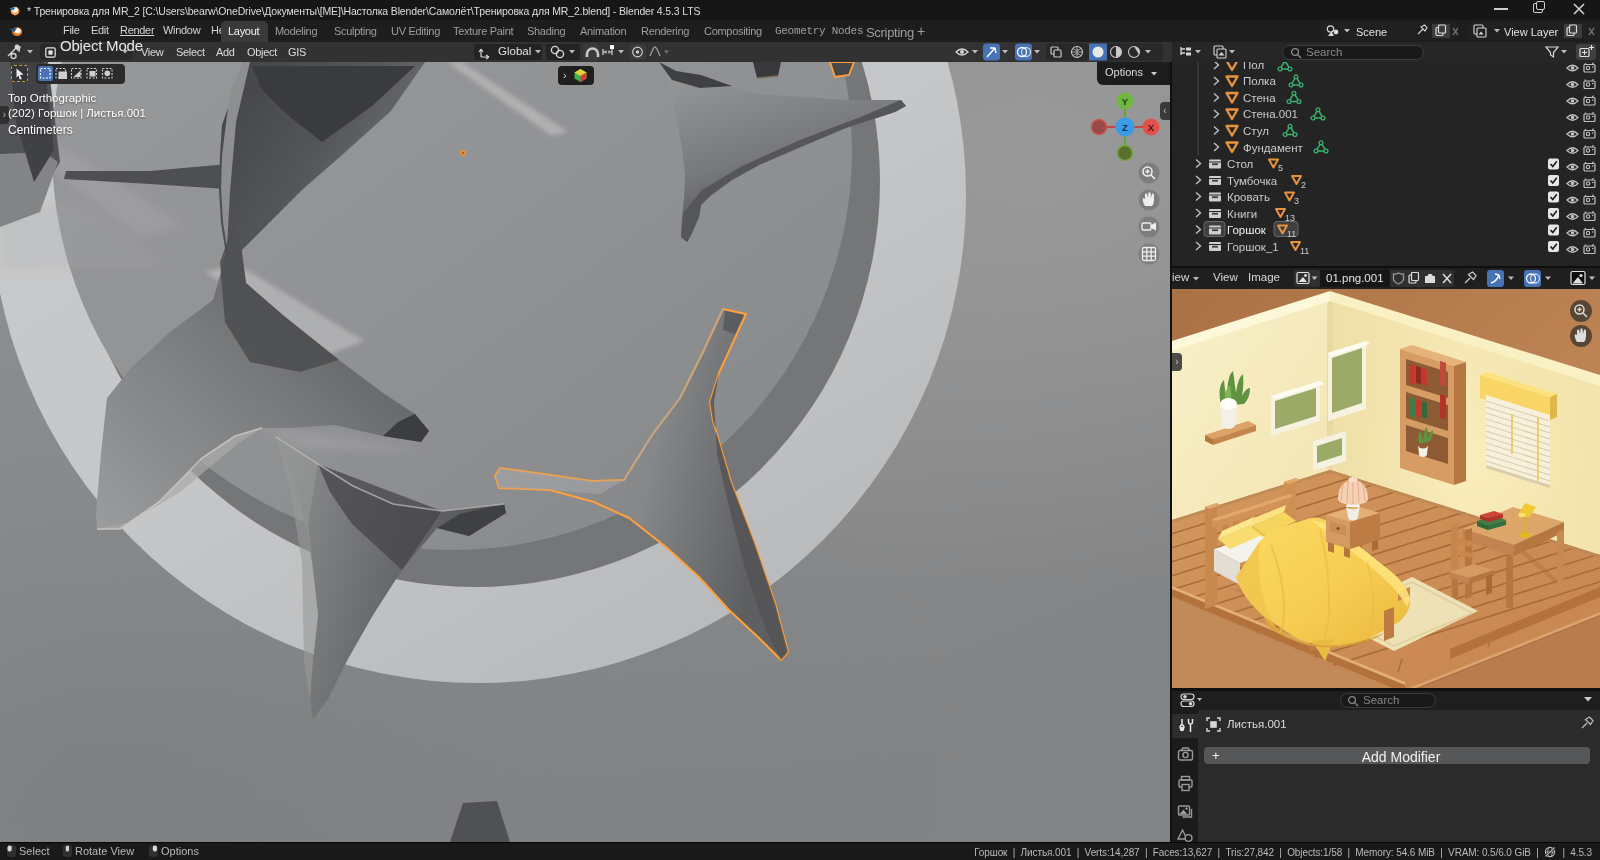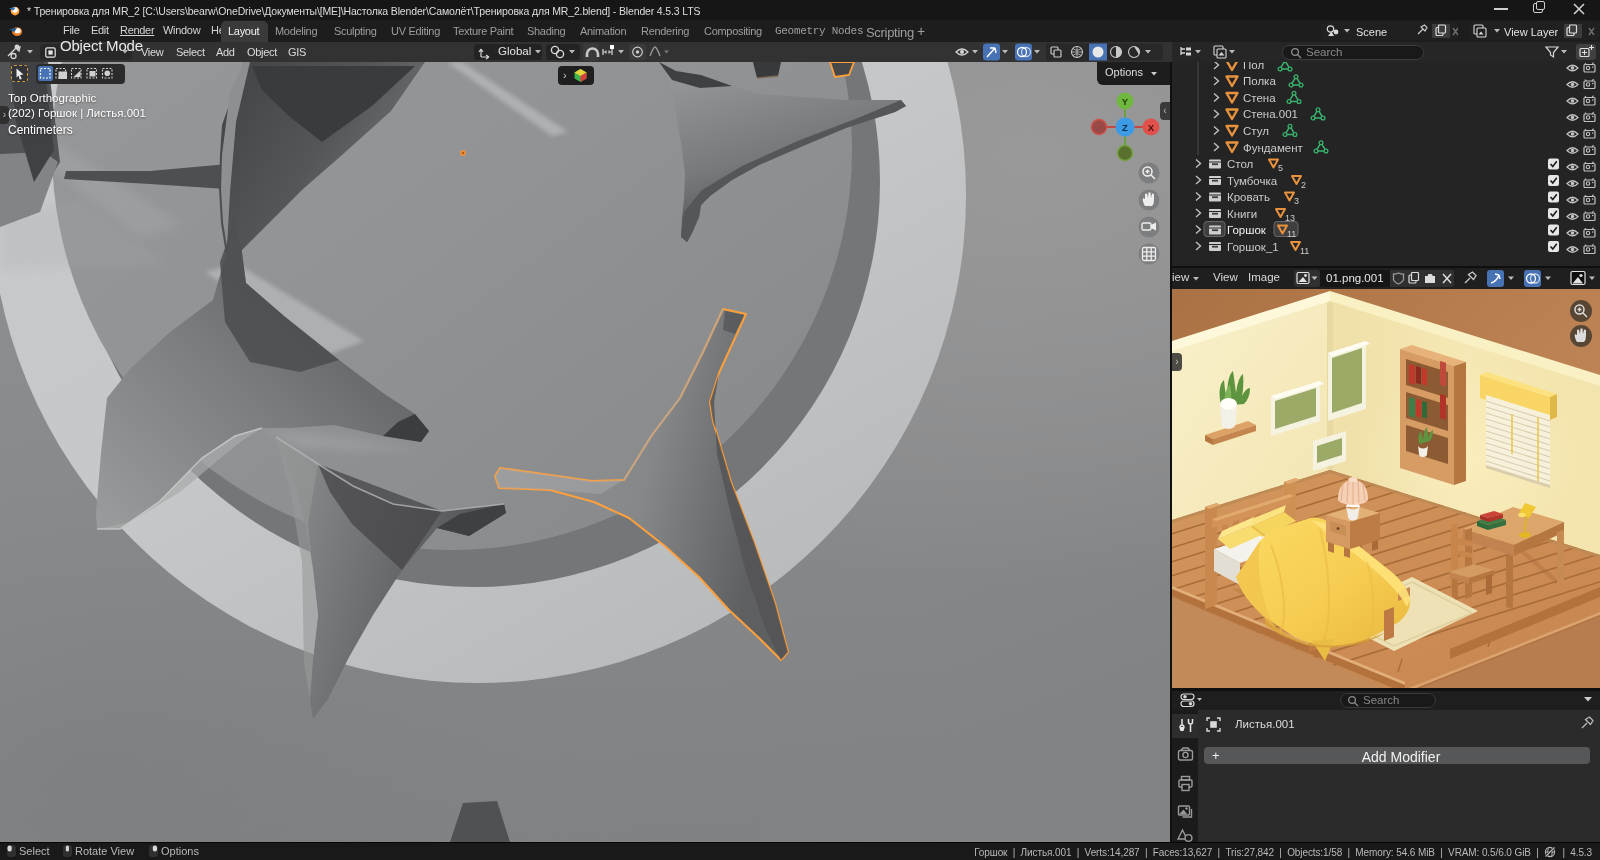--- a/index.html
+++ b/index.html
@@ -875,21 +875,21 @@
   <svg class="abs" style="left:1177px;top:828px" width="17" height="15" viewBox="0 0 17 15">
     <path d="M5.5 2 L10 11 H1 Z" fill="none" stroke="#9a9a9a" stroke-width="1.4"></path>
     <circle cx="11.5" cy="10" r="3.4" fill="#1b1b1b" stroke="#9a9a9a" stroke-width="1.4"></circle>
   </svg>
 
   <div class="abs" style="left:1198px;top:710px;width:402px;height:132px;background:#2b2b2b;"></div>
   <svg class="abs" style="left:1206px;top:717px" width="15" height="15" viewBox="0 0 15 15">
     <path d="M1 4 V1 h3 M11 1 h3 v3 M14 11 v3 h-3 M4 14 H1 v-3" stroke="#d9d9d9" stroke-width="1.4" fill="none"></path>
     <rect x="4.2" y="4.2" width="6.6" height="6.6" fill="#d9d9d9"></rect>
   </svg>
-  <div class="abs" style="left:1227px;top:718px;color:#dcdcdc;font-size:11.5px;margin-left:8px;">Листья.001</div>
+  <div class="abs" style="left:1227px;top:718px;color:#dcdcdc;font-size:11.5px;">Листья.001</div>
   <svg class="abs" style="left:1580px;top:716px" width="14" height="14" viewBox="0 0 14 14">
     <path d="M2 12 L7 7 M5.5 3.5 l4 -2.5 l3.5 3.5 l-2.5 4 Z M5.5 3.5 l5 5" stroke="#b9b9b9" stroke-width="1.3" fill="none"></path>
   </svg>
   <div class="abs" style="left:1204px;top:747px;width:386px;height:17px;background:#565758;border-radius:4px;"></div>
   <div class="abs" style="left:1212px;top:748px;color:#efefef;font-size:13px;">+</div>
   <div class="abs" style="left:1204px;top:749px;width:394px;text-align:center;color:#f0f0f0;font-size:14px;">Add Modifier</div>
 
   <div class="abs" style="left:0;top:842px;width:1600px;height:18px;background:#191919;border-top:1px solid #060606;"></div>
   <svg class="abs" style="left:6px;top:844px" width="160" height="14" viewBox="0 0 160 14">
     <rect x="1" y="1" width="9" height="12" rx="3" fill="#303030"></rect>

